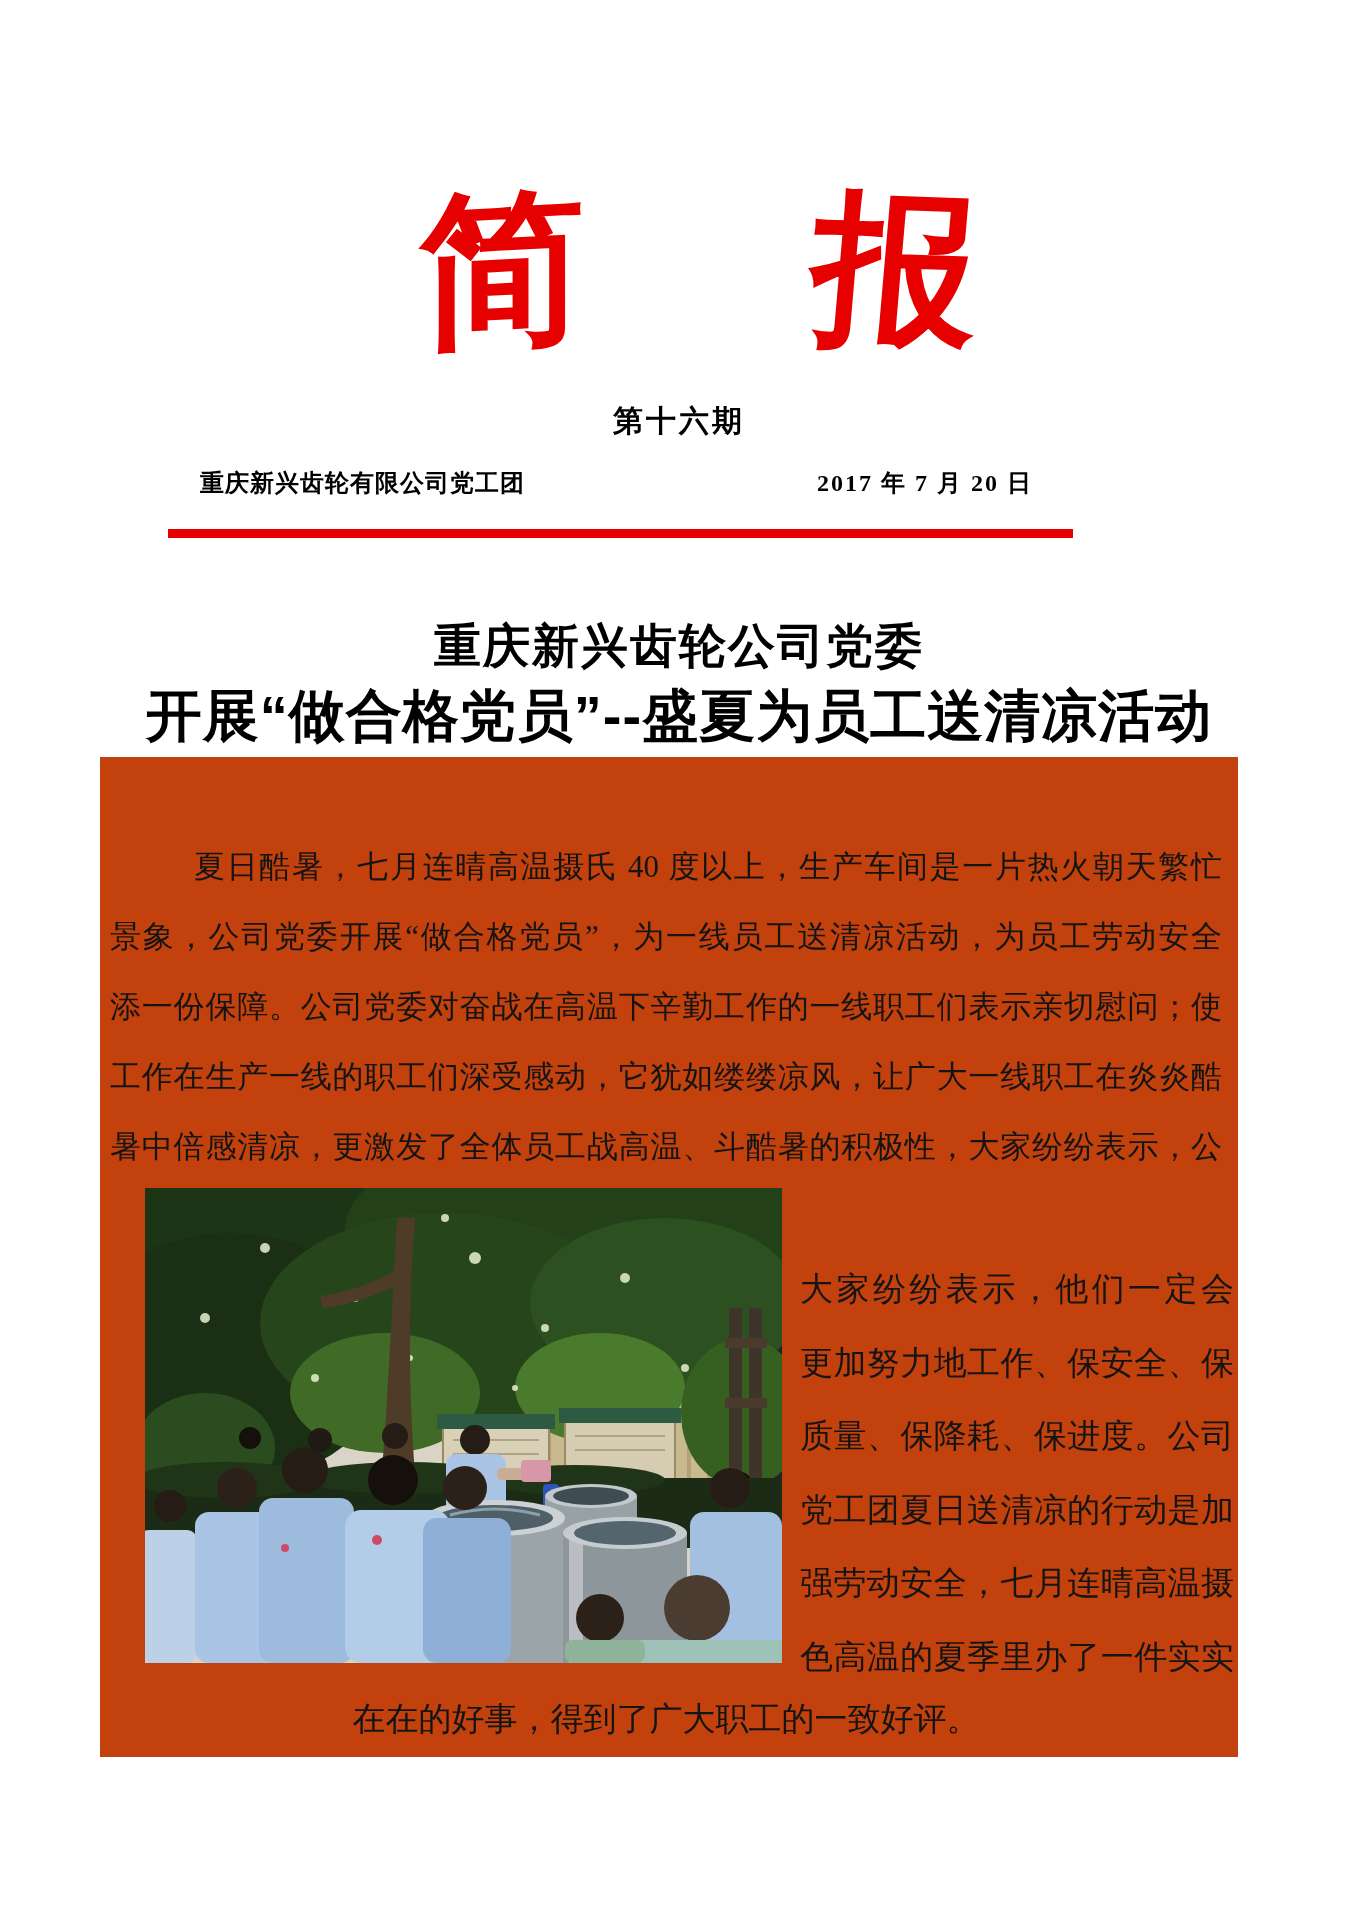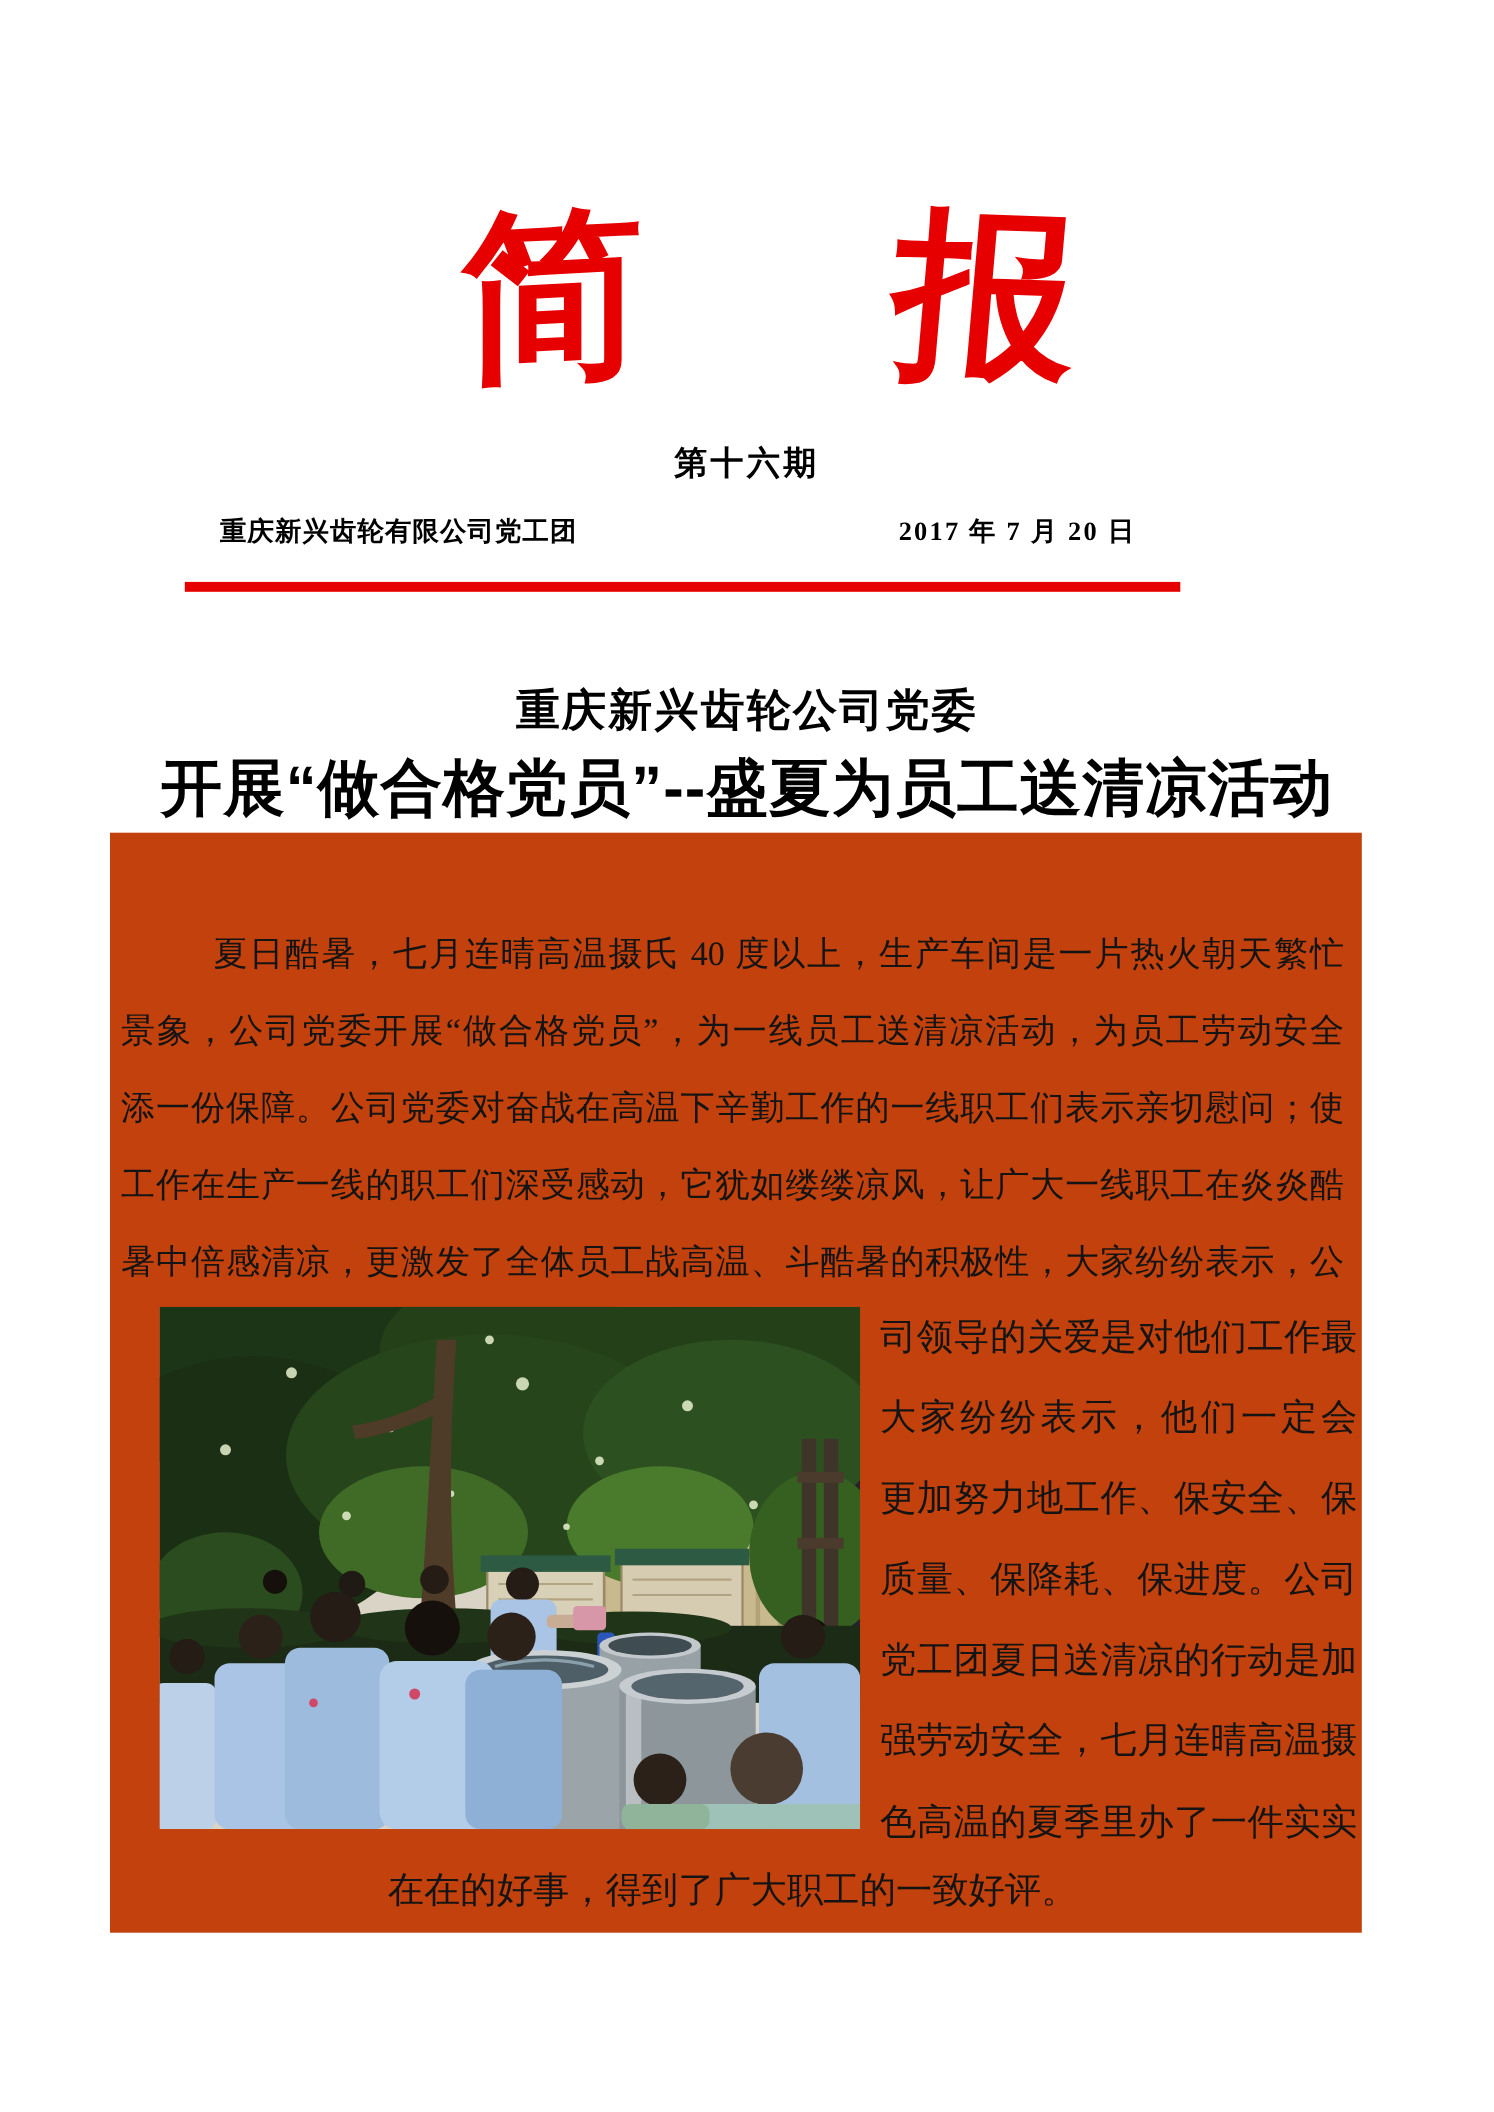--- a/index.html
+++ b/index.html
@@ -39,21 +39,21 @@
   .red-rule {
     position:absolute; top:529px; left:168px; width:905px; height:9px;
     background:#e60000;
   }
 
   
   .headline {
     position:absolute; top:616px; left:0; width:100%; text-align:center;
     color:#000; font-family:"Liberation Sans", sans-serif; font-weight:700;
   }
-  .headline .h1 { font-size:40px; line-height:60px; letter-spacing:2px;text-align:center; }
+  .headline .h1 { font-size:47px; line-height:60px; letter-spacing:2px;text-align:center; }
   .headline .h2 { font-size:56px; line-height:56px; margin-top:12px; letter-spacing:1px; }
 
   
   .band {
     position:absolute; left:100px; top:757px; width:1138px; height:1000px;
     background:#c2410c;
   }
 
   .bline {
     position:absolute; left:10px; width:1112px; height:46px;
@@ -247,21 +247,20 @@
           <circle cx="585" cy="300" r="20" fill="#241c15"></circle>
           <rect x="545" y="324" width="92" height="151" rx="14" fill="#a3c0e0"></rect>
           <circle cx="552" cy="420" r="33" fill="#4a3c30"></circle>
           <rect x="478" y="452" width="159" height="23" fill="#9fc2b8"></rect>
           <circle cx="455" cy="430" r="24" fill="#2b2119"></circle>
           <rect x="420" y="452" width="80" height="23" rx="8" fill="#8fb49a"></rect>
         </g>
       </svg>
     </div>
 
-    <div class="rline" style="top:436px">司领导的关爱是对他们工作最</div>
     <div class="rline" style="top:509px">大家纷纷表示，他们一定会</div>
     <div class="rline" style="top:583px">更加努力地工作、保安全、保</div>
     <div class="rline" style="top:656px">质量、保降耗、保进度。公司</div>
     <div class="rline" style="top:730px">党工团夏日送清凉的行动是加</div>
     <div class="rline" style="top:803px">强劳动安全，七月连晴高温摄氏</div>
     <div class="rline" style="top:877px">色高温的夏季里办了一件实实</div>
 
     <div class="closing">在在的好事，得到了广大职工的一致好评。</div>
 
   </div>

